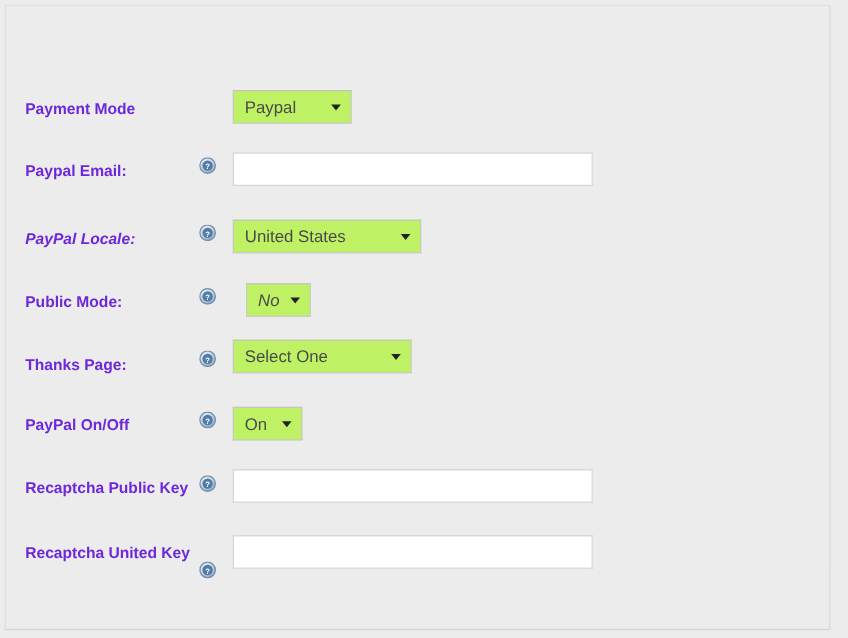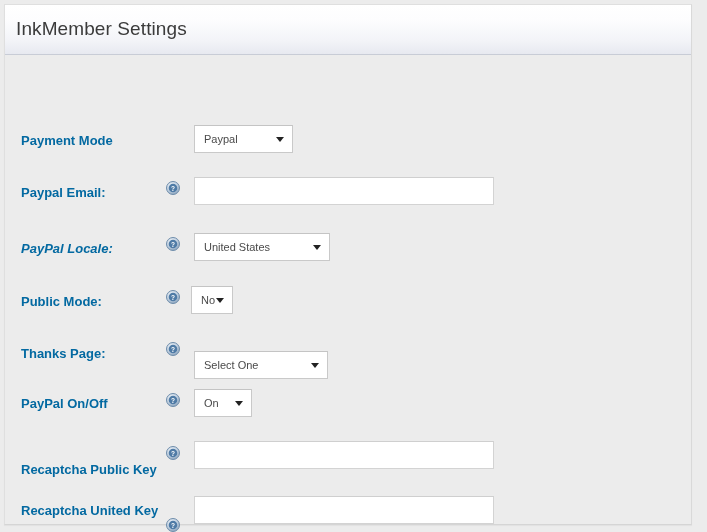--- a/index.html
+++ b/index.html
@@ -59,40 +59,40 @@
     left: 0;
     width: 100%;
     height: 0;
   }
 
   .field-label {
     position: absolute;
     left: 16px;
     font-size: 13px;
     font-weight: bold;
-    color: #0369a1;
+    color: #6d28d9;
     line-height: 16px;
     white-space: nowrap;
   }
 
   .help-icon {
     position: absolute;
     width: 14px;
     height: 14px;
     display: block;
   }
 
   .ctl-select {
     position: absolute;
     box-sizing: border-box;
-    background: #ffffff;
+    background: #bef264;
     border: 1px solid #c9c9c9;
     border-top-color: #c4c4c4;
     height: 28px;
-    font-size: 11px;
+    font-size: 14px;
     color: #4a4a4a;
     line-height: 26px;
     padding-left: 9px;
     padding-right: 26px;
     white-space: nowrap;
     overflow: hidden;
   }
   .ctl-select .arrow {
     position: absolute;
     right: 8px;
@@ -112,23 +112,20 @@
     border-top-color: #cfcfcf;
     height: 28px;
     width: 300px;
   }
 </style>
 </head>
 <body>
 
 <div id="panel">
 
-  <div id="panel-header">
-    <div id="panel-title">InkMember Settings</div>
-  </div>
 
   <div id="form-body">
 
     <div class="field-row">
       <div class="field-label" style="top:78px;">Payment Mode</div>
       <div class="ctl-select" style="left:189px; top:70px; width:99px;">
         <span>Paypal</span>
         <span class="arrow"></span>
       </div>
     </div>
@@ -156,51 +153,51 @@
 
     <div class="field-row">
       <div class="field-label" style="top:186px;font-style:italic;">PayPal Locale:</div>
       <span class="help-icon" style="left:161px; top:182px;">
         <svg width="14" height="14" viewBox="0 0 14 14" xmlns="http://www.w3.org/2000/svg">
           <circle cx="7" cy="7" r="6.5" fill="url(#hg)" stroke="#6f8dab" stroke-width="1"></circle>
           <circle cx="7" cy="7" r="4.3" fill="#4f7ba6"></circle>
           <text x="7" y="10.1" font-family="Liberation Sans, sans-serif" font-size="6.5" font-weight="bold" fill="#ffffff" text-anchor="middle">?</text>
         </svg>
       </span>
-      <div class="ctl-select" style="left:189px; top:178px; width:136px;">
+      <div class="ctl-select" style="left:189px; top:178px; width:157px;">
         <span>United States</span>
         <span class="arrow"></span>
       </div>
     </div>
 
     <div class="field-row">
       <div class="field-label" style="top:239px;">Public Mode:</div>
       <span class="help-icon" style="left:161px; top:235px;">
         <svg width="14" height="14" viewBox="0 0 14 14" xmlns="http://www.w3.org/2000/svg">
           <circle cx="7" cy="7" r="6.5" fill="url(#hg)" stroke="#6f8dab" stroke-width="1"></circle>
           <circle cx="7" cy="7" r="4.3" fill="#4f7ba6"></circle>
           <text x="7" y="10.1" font-family="Liberation Sans, sans-serif" font-size="6.5" font-weight="bold" fill="#ffffff" text-anchor="middle">?</text>
         </svg>
       </span>
-      <div class="ctl-select" style="left:186px; top:231px; width:42px;">
+      <div class="ctl-select" style="left:200px; top:231px; width:54px;font-style:italic;">
         <span>No</span>
         <span class="arrow"></span>
       </div>
     </div>
 
     <div class="field-row">
       <div class="field-label" style="top:291px;">Thanks Page:</div>
       <span class="help-icon" style="left:161px; top:287px;">
         <svg width="14" height="14" viewBox="0 0 14 14" xmlns="http://www.w3.org/2000/svg">
           <circle cx="7" cy="7" r="6.5" fill="url(#hg)" stroke="#6f8dab" stroke-width="1"></circle>
           <circle cx="7" cy="7" r="4.3" fill="#4f7ba6"></circle>
           <text x="7" y="10.1" font-family="Liberation Sans, sans-serif" font-size="6.5" font-weight="bold" fill="#ffffff" text-anchor="middle">?</text>
         </svg>
       </span>
-      <div class="ctl-select" style="left:189px; top:296px; width:134px;">
+      <div class="ctl-select" style="left:189px; top:278px; width:149px;">
         <span>Select One</span>
         <span class="arrow"></span>
       </div>
     </div>
 
     <div class="field-row">
       <div class="field-label" style="top:341px;">PayPal On/Off</div>
       <span class="help-icon" style="left:161px; top:338px;">
         <svg width="14" height="14" viewBox="0 0 14 14" xmlns="http://www.w3.org/2000/svg">
           <circle cx="7" cy="7" r="6.5" fill="url(#hg)" stroke="#6f8dab" stroke-width="1"></circle>
@@ -208,21 +205,21 @@
           <text x="7" y="10.1" font-family="Liberation Sans, sans-serif" font-size="6.5" font-weight="bold" fill="#ffffff" text-anchor="middle">?</text>
         </svg>
       </span>
       <div class="ctl-select" style="left:189px; top:334px; width:58px;">
         <span>On</span>
         <span class="arrow"></span>
       </div>
     </div>
 
     <div class="field-row">
-      <div class="field-label" style="top:407px;">Recaptcha Public Key</div>
+      <div class="field-label" style="top:394px;">Recaptcha Public Key</div>
       <span class="help-icon" style="left:161px; top:391px;">
         <svg width="14" height="14" viewBox="0 0 14 14" xmlns="http://www.w3.org/2000/svg">
           <circle cx="7" cy="7" r="6.5" fill="url(#hg)" stroke="#6f8dab" stroke-width="1"></circle>
           <circle cx="7" cy="7" r="4.3" fill="#4f7ba6"></circle>
           <text x="7" y="10.1" font-family="Liberation Sans, sans-serif" font-size="6.5" font-weight="bold" fill="#ffffff" text-anchor="middle">?</text>
         </svg>
       </span>
       <div class="ctl-text" style="left:189px; top:386px;">
         <input type="text" style="width: 100%; height: 100%; box-sizing: border-box; border: 0px; outline: 0px; background: transparent; font-size: 13px; padding: 0px 6px; font-family: &quot;Liberation Sans&quot;, sans-serif; color: rgb(51, 51, 51);" placeholder="">
       </div>

